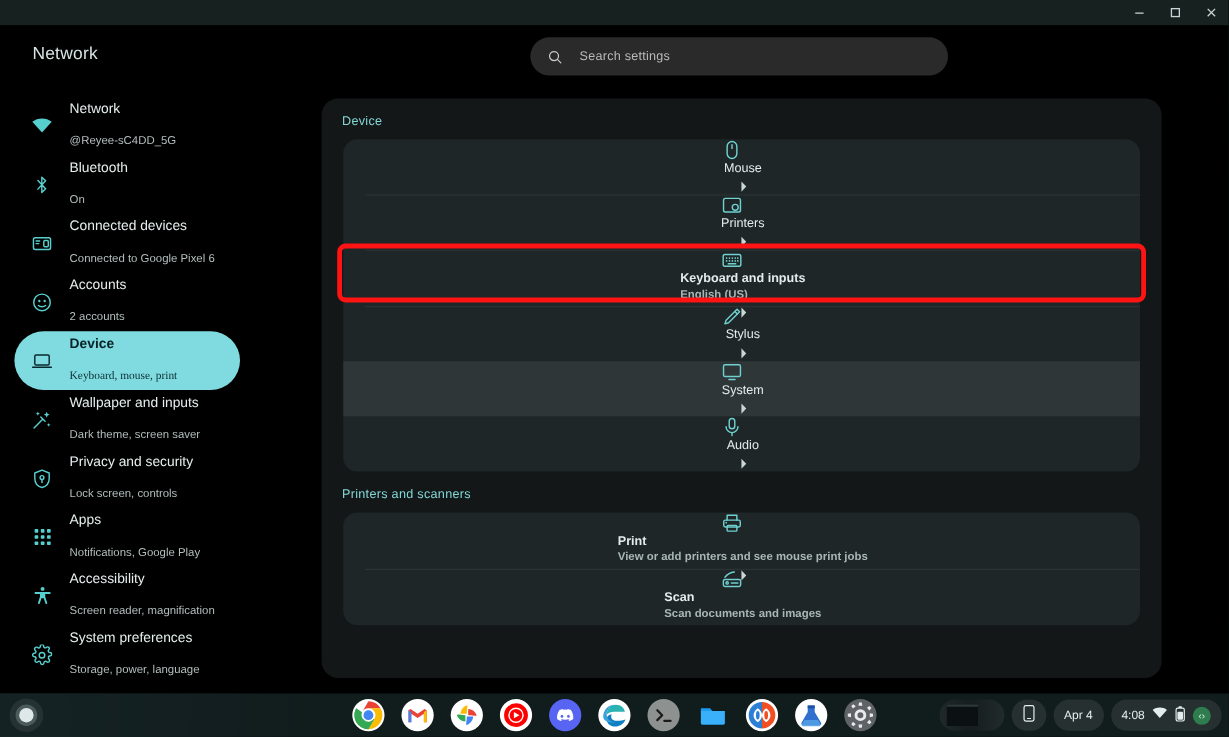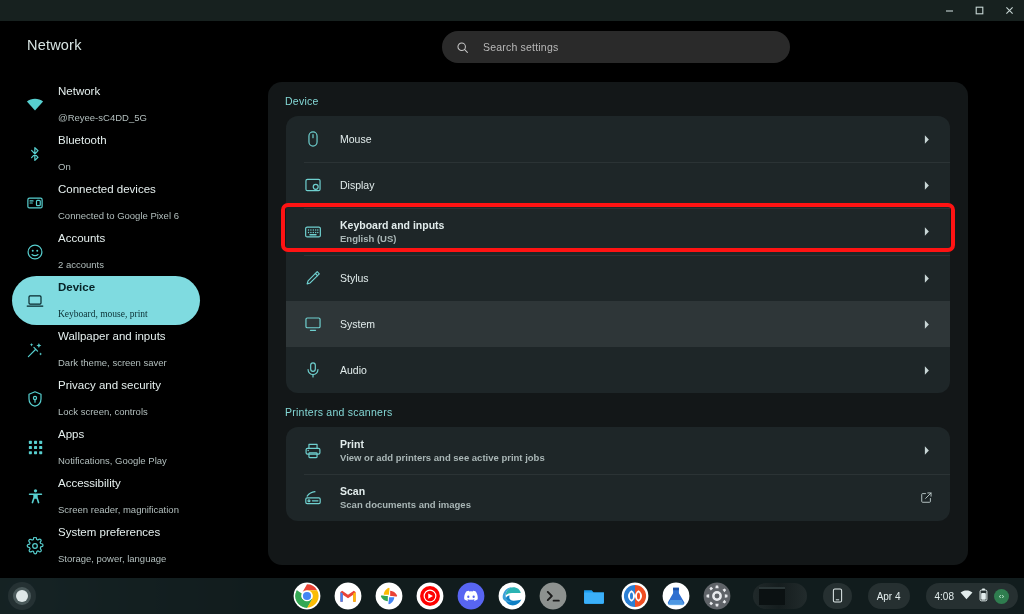--- a/index.html
+++ b/index.html
@@ -148,20 +148,21 @@
     border-radius: 12px;
     overflow: hidden;
   }
   .row {
     position: relative;
     display: flex;
     align-items: center;
     height: 46px;
     padding: 0 16px 0 18px;
     cursor: pointer;
+    flex-direction: column;
   }
   .row.tall { height: 47px; font-weight: bold; }
   .row.hovered { background: #2e3638; }
   .row + .row::before {
     content: "";
     position: absolute;
     left: 18px; right: 0; top: 0;
     height: 1px;
     background: #2b3335;
   }
@@ -239,21 +240,21 @@
     transform: translateX(-50%);
     width: 9px; height: 2px;
     border-radius: 1px;
     background: #cfdcdc;
   }
   #tray {
     position: absolute;
     right: 6px;
     display: flex;
     align-items: center;
-    gap: 16px;
+    gap: 6px;
   }
   .tray-pill {
     height: 26px;
     background: rgba(255,255,255,.09);
     border-radius: 13px;
     display: flex;
     align-items: center;
     justify-content: center;
     gap: 6px;
     padding: 0 9px;
@@ -478,21 +479,21 @@
             </span>
           </div>
           <div class="row">
             <span class="row-ico">
               <svg width="18" height="18" viewBox="0 0 24 24" fill="none" stroke="currentColor" stroke-width="1.6" stroke-linecap="round" stroke-linejoin="round">
                 <rect x="2.6" y="4.4" width="18.8" height="15.2" rx="2"></rect>
                 <circle cx="15.6" cy="14.4" r="3.3"></circle>
               </svg>
             </span>
             <span class="row-txt">
-              <span class="row-title">Display</span>
+              <span class="row-title">Printers</span>
             </span>
             <span class="row-end">
               <svg width="11" height="11" viewBox="0 0 12 12" fill="currentColor">
                 <path d="M4.2 1.4l4.4 4.6-4.4 4.6z"></path>
               </svg>
             </span>
           </div>
           <div class="row tall">
             <span class="row-ico">
               <svg width="18" height="18" viewBox="0 0 24 24" fill="none" stroke="currentColor" stroke-width="1.6" stroke-linecap="round" stroke-linejoin="round">
@@ -566,21 +567,21 @@
             <span class="row-ico">
               <svg width="18" height="18" viewBox="0 0 24 24" fill="none" stroke="currentColor" stroke-width="1.6" stroke-linecap="round" stroke-linejoin="round">
                 <path d="M6.6 8.6V3.2h10.8v5.4"></path>
                 <rect x="2.8" y="8.6" width="18.4" height="7.6" rx="1.8"></rect>
                 <rect x="6.6" y="14.4" width="10.8" height="6.4" rx="1"></rect>
                 <path d="M5.6 11.4h.01" stroke-width="2"></path>
               </svg>
             </span>
             <span class="row-txt">
               <span class="row-title">Print</span>
-              <span class="row-sub">View or add printers and see active print jobs</span>
+              <span class="row-sub">View or add printers and see mouse print jobs</span>
             </span>
             <span class="row-end">
               <svg width="11" height="11" viewBox="0 0 12 12" fill="currentColor">
                 <path d="M4.2 1.4l4.4 4.6-4.4 4.6z"></path>
               </svg>
             </span>
           </div>
           <div class="row tall">
             <span class="row-ico">
               <svg width="18" height="18" viewBox="0 0 24 24" fill="none" stroke="currentColor" stroke-width="1.6" stroke-linecap="round" stroke-linejoin="round">

